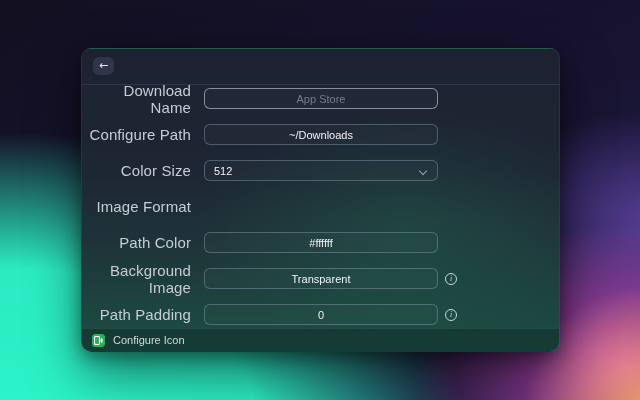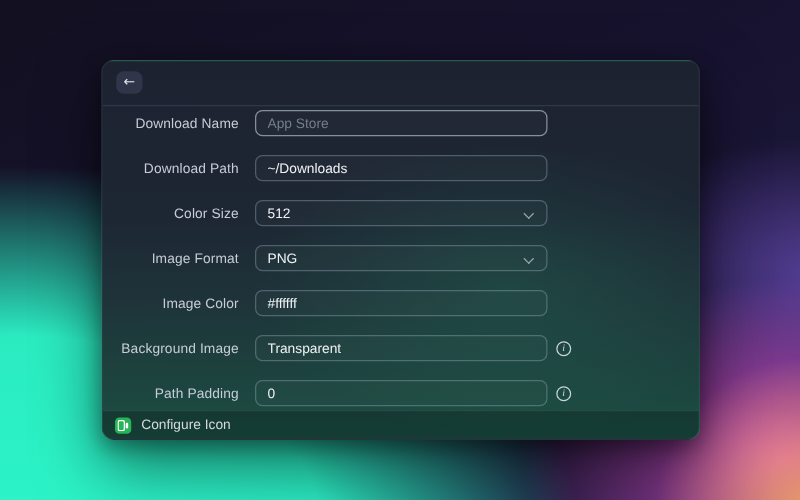--- a/index.html
+++ b/index.html
@@ -33,30 +33,30 @@
     position:absolute; left:11px; top:8px; width:21px; height:18px;
     background:#30354a; border:none; border-radius:6px;
     color:#e3e7ee; font-size:11px; line-height:18px; text-align:center;
     cursor:pointer; font-family:"DejaVu Sans", sans-serif;
   }
 
   .form { padding-top:3px; }
   .row { display:flex; align-items:center; height:21px; margin-bottom:15px; }
   .lbl {
     flex:0 0 109px; text-align:right; padding-right:0;
-    font-size:11px; color:#c7ccd5; letter-spacing:0.1px;
+    font-size:15px; color:#c7ccd5; letter-spacing:0.1px;
   }
   .fieldwrap { margin-left:13px; position:relative; width:234px; height:21px; }
   .field {
     width:234px; height:21px; border-radius:6px;
     border:1px solid rgba(150,168,188,0.40);
     background:rgba(255,255,255,0.02);
     color:#f0f2f5; font-size:11px; padding:0 9px;
     font-family:"Liberation Sans", sans-serif;
-    display:block; outline:none;
+    display:block; outline:none;text-align:center;
   }
   .field.focuslike { border-color:rgba(200,214,228,0.6); }
   .field::placeholder { color:#747e8c; opacity:1; }
   .selectbox { display:flex; align-items:center; justify-content:space-between; cursor:pointer;gap:16px; }
   .selectbox .val { font-size:11px; color:#f0f2f5; }
   .chev {
     width:7px; height:7px; margin-right:1px; position:relative; display:inline-block;
   }
   .chev::before {
     content:""; position:absolute; left:0; top:1px; width:5px; height:5px;
@@ -97,48 +97,42 @@
   <div class="form">
 
     <div class="row">
       <div class="lbl">Download Name</div>
       <div class="fieldwrap">
         <input class="field focuslike" type="text" placeholder="App Store" style="">
       </div>
     </div>
 
     <div class="row">
-      <div class="lbl">Download Path</div>
+      <div class="lbl">Configure Path</div>
       <div class="fieldwrap">
         <input class="field" type="text" value="~/Downloads" style="">
       </div>
     </div>
 
     <div class="row">
       <div class="lbl">Color Size</div>
       <div class="fieldwrap">
         <div class="field selectbox">
           <span class="val">512</span>
           <span class="chev"></span>
         </div>
       </div>
     </div>
 
     <div class="row">
       <div class="lbl">Image Format</div>
-      <div class="fieldwrap">
-        <div class="field selectbox">
-          <span class="val">PNG</span>
-          <span class="chev"></span>
-        </div>
-      </div>
     </div>
 
     <div class="row">
-      <div class="lbl">Image Color</div>
+      <div class="lbl">Path Color</div>
       <div class="fieldwrap">
         <input class="field" type="text" value="#ffffff" style="">
       </div>
     </div>
 
     <div class="row">
       <div class="lbl">Background Image</div>
       <div class="fieldwrap">
         <input class="field" type="text" value="Transparent" style="">
       </div>

